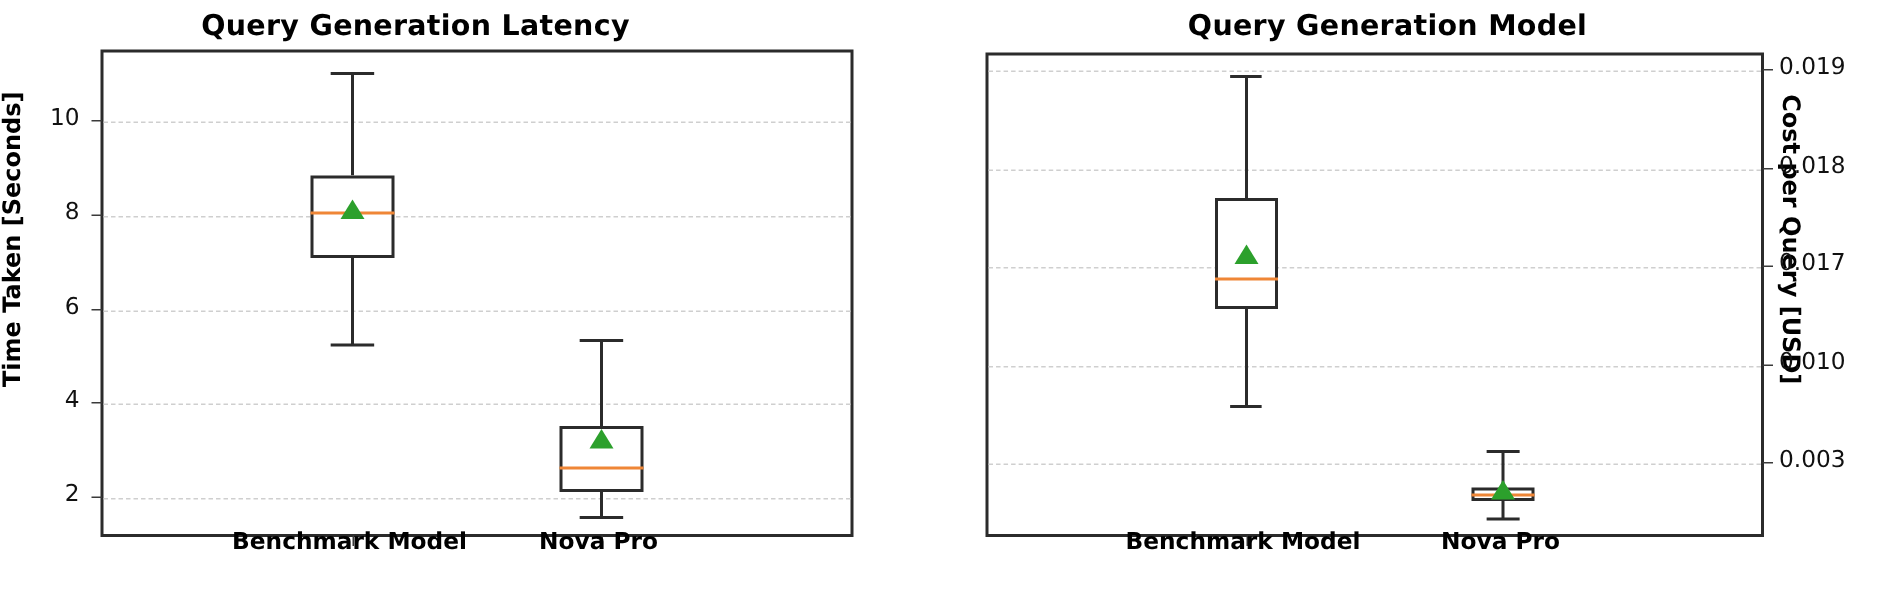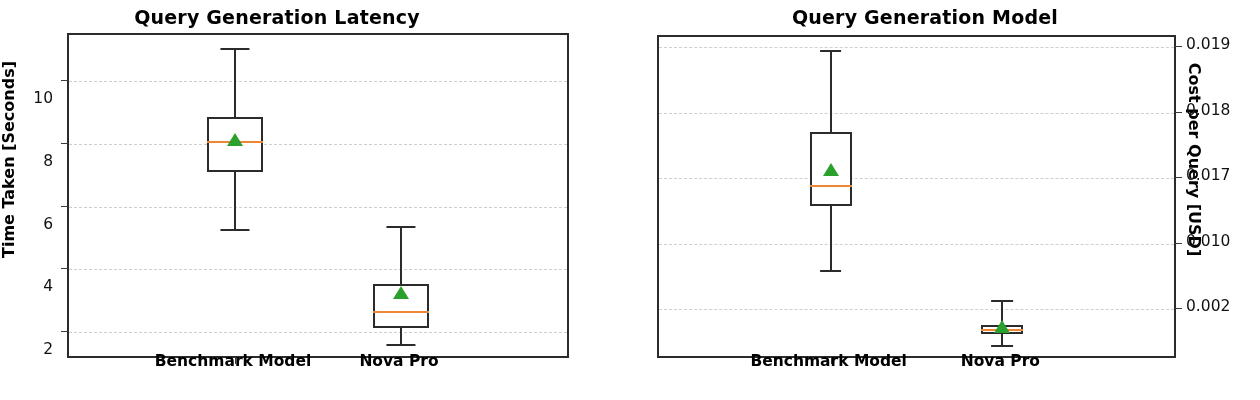--- a/index.html
+++ b/index.html
@@ -27,21 +27,21 @@
   .gridline{position:absolute;left:0;right:0;height:0;
             border-top:1.3px dashed #cfcfcf;}
 
   
   .ytick{position:absolute;width:7px;height:0;border-top:1.8px solid #3a3a3a;}
   .ytick.left{left:-8px;}
   .ytick.right{right:-8px;}
   .xtick{position:absolute;width:0;height:7px;border-left:1.8px solid #3a3a3a;bottom:-8px;}
 
   .ylabel-text{position:absolute;font-size:15.5px;color:#111;white-space:nowrap;}
-  #panel-latency .ylabel-text{right:636px;text-align:right;margin-top:20px;}
+  #panel-latency .ylabel-text{right:636px;text-align:right;}
 
   .axis-title{
     position:absolute;font-size:16px;font-weight:bold;color:#000;
     white-space:nowrap;transform-origin:50% 50%;
   }
   #ylabel-latency{left:-182px;top:150px;width:380px;text-align:center;
                   transform:rotate(-90deg);}
   #ylabel-cost{left:374px;top:150px;width:380px;text-align:center;
                transform:rotate(90deg);}
 
@@ -142,21 +142,21 @@
           <div class="whisker-line" style="left: 343.333px; top: 264.09px; height: 23.5328px;"></div>
           <div class="whisker-line" style="left: 343.333px; top: 296.775px; height: 11.7664px;"></div>
           <div class="cap" style="left: 343.333px; top: 263.09px; width: 21.84px;"></div>
           <div class="cap" style="left: 343.333px; top: 307.541px; width: 21.84px;"></div>
           <div class="box" style="left: 343.333px; top: 287.623px; width: 42px; height: 9.15164px;"></div>
           <div class="median" style="left: 343.333px; top: 291.852px; width: 42px;"></div>
           <div class="mean-marker" style="left: 343.333px; top: 283.238px;"></div>
           <div class="xtick" style="left: 343.333px;"></div>
         </div>
       </div>
-  <div class="ylabel-text" style="top: 296.934px; left: 556px;">0.002</div>
+  <div class="ylabel-text" style="top: 296.934px; left: 556px;">0.003</div>
       <div class="ylabel-text" style="top: 231.566px; left: 556px;">0.010</div>
       <div class="ylabel-text" style="top: 166.197px; left: 556px;">0.017</div>
       <div class="ylabel-text" style="top: 100.828px; left: 556px;">0.018</div>
       <div class="ylabel-text" style="top: 35.459px; left: 556px;">0.019</div>
       <div class="xcat" style="left: 198.667px;">Benchmark Model</div>
       <div class="xcat" style="left: 370.333px;">Nova Pro</div>
     </div>
 
 </div>
 

